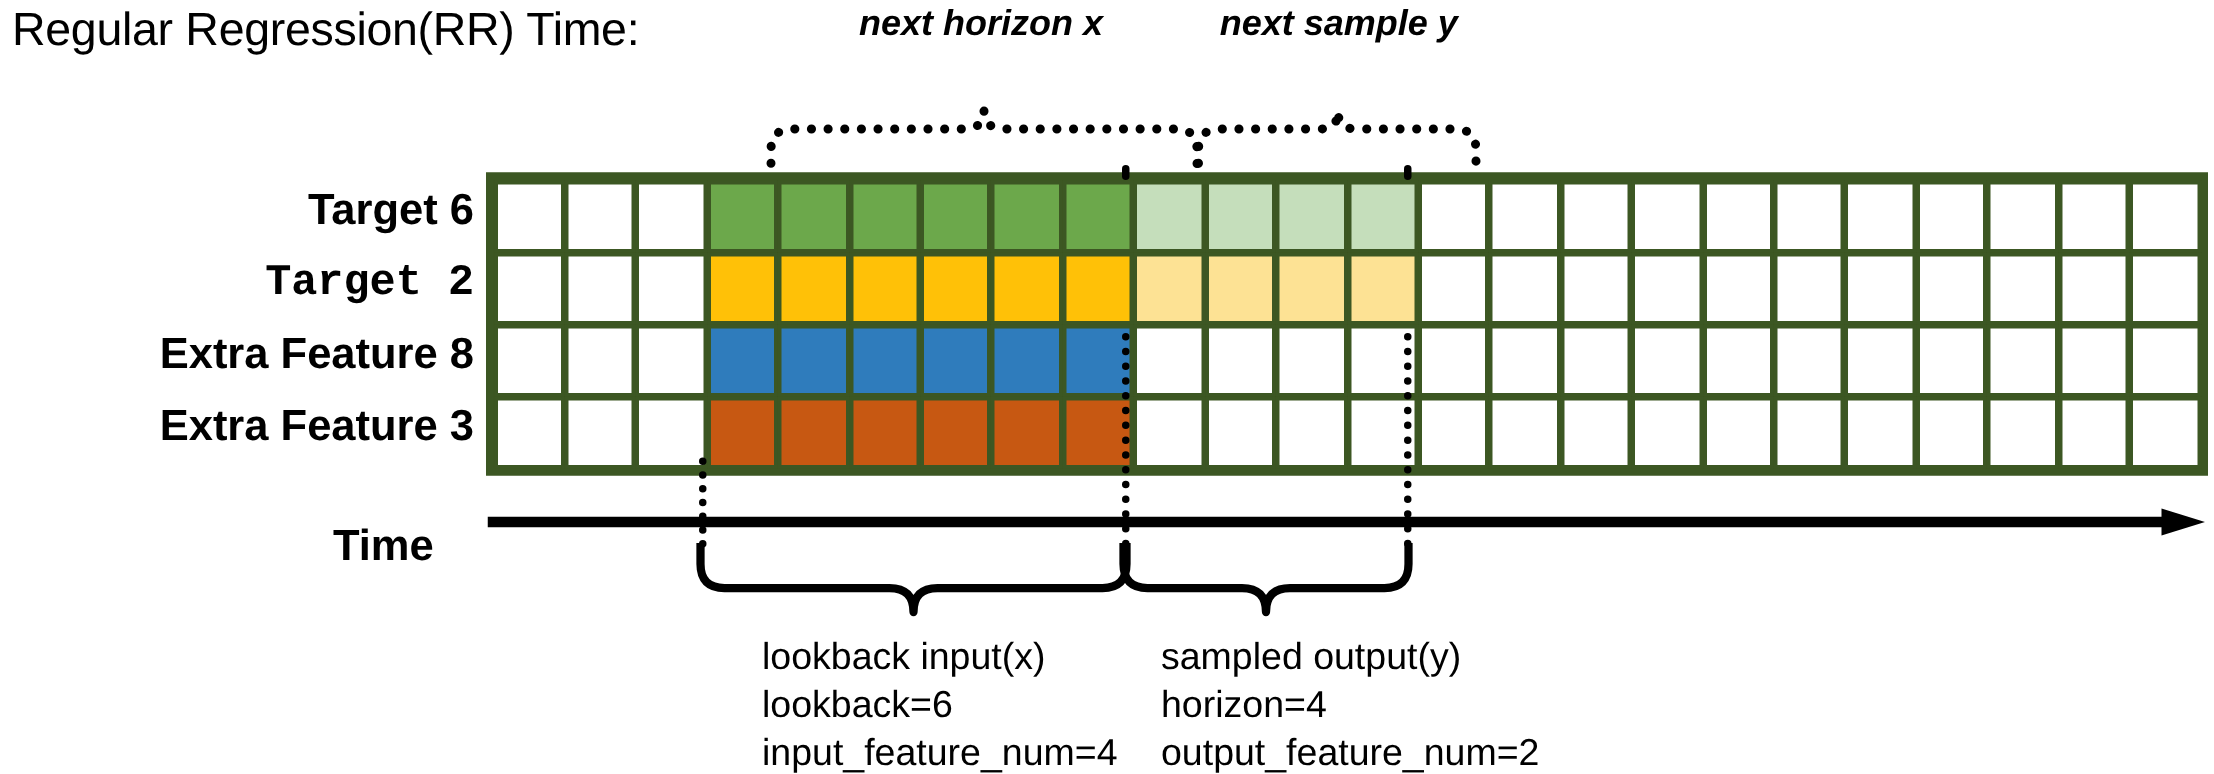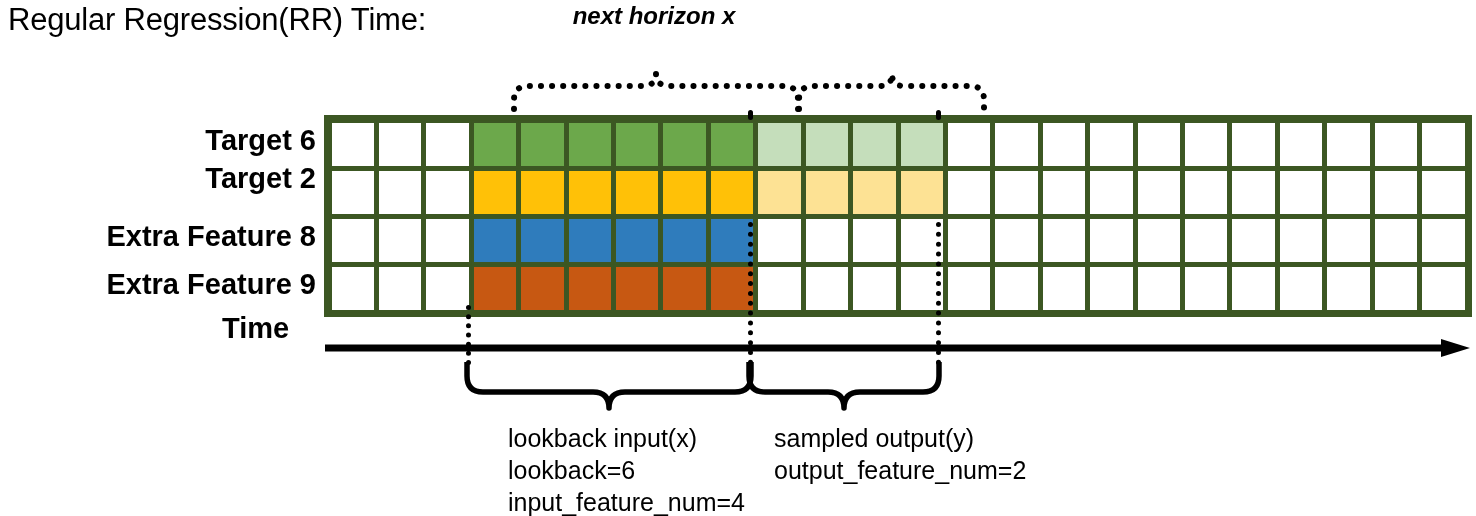--- a/index.html
+++ b/index.html
@@ -61,21 +61,21 @@
     background: #ffffff;
     box-shadow: 0 0 0 2.5px #3c5723;
     margin: 2.5px;
     box-sizing: border-box;
   }
 
   
   #time-label {
     position: absolute;
     left: 222px;
-    top: 312px;
+    top: 348px;
     font-size: 29px;
     font-weight: bold;
     color: #000;
     white-space: nowrap;
   }
   #time-axis {
     position: absolute;
     left: 325px;
     top: 338px;
     width: 1145px;
@@ -111,32 +111,33 @@
   }
 </style>
 </head>
 <body>
 
 <div id="stage">
 
   <div id="title">Regular Regression(RR) Time:</div>
 
   <div class="top-caption" style="left:512px; top:2px; width:284px;">next horizon x</div>
+  <div class="top-caption" style="left:797px; top:2px; width:191px;">next sample y</div>
 
   <svg class="brace-svg" style="left:508px; top:38px;" width="296" height="82" viewBox="0 0 296 82">
     <path d="M 6,82 L 6,62 Q 6,48 20,48 L 134,48 Q 148,48 148,36 Q 148,48 162,48 L 276,48 Q 290,48 290,62 L 290,82" fill="none" stroke="#000000" stroke-width="6" stroke-dasharray="0.1 11" stroke-linecap="round"></path>
   </svg>
   <svg class="brace-svg" style="left:793px; top:38px;" width="203" height="82" viewBox="0 0 203 82">
     <path d="M 6,82 L 6,62 Q 6,48 20,48 L 87,48 Q 99,48 99,36 Q 99,48 111,48 L 177,48 Q 191,48 191,62 L 191,82" fill="none" stroke="#000000" stroke-width="6" stroke-dasharray="0.1 11" stroke-linecap="round"></path>
   </svg>
 
   <div class="row-label" style="top:126px;">Target 6</div>
-  <div class="row-label" style="top:164px;">Target 2</div>
+  <div class="row-label" style="top:174px;font-family:Liberation Mono, monospace;">Target 2</div>
   <div class="row-label" style="top:222px;">Extra Feature 8</div>
-  <div class="row-label" style="top:270px;">Extra Feature 9</div>
+  <div class="row-label" style="top:270px;">Extra Feature 3</div>
 
   <div id="grid">
       <div class="cell" style="background: rgb(255, 255, 255);"></div>
       <div class="cell" style="background: rgb(255, 255, 255);"></div>
       <div class="cell" style="background: rgb(255, 255, 255);"></div>
       <div class="cell" style="background: rgb(108, 168, 75);"></div>
       <div class="cell" style="background: rgb(108, 168, 75);"></div>
       <div class="cell" style="background: rgb(108, 168, 75);"></div>
       <div class="cell" style="background: rgb(108, 168, 75);"></div>
       <div class="cell" style="background: rgb(108, 168, 75);"></div>
@@ -251,16 +252,17 @@
     <path d="M 5,0 L 5,14 Q 5,30 21,30 L 84,30 Q 100,30 100,46 Q 100,30 116,30 L 179,30 Q 195,30 195,14 L 195,0" fill="none" stroke="#000000" stroke-width="5.5" stroke-linecap="butt" stroke-linejoin="round"></path>
   </svg>
 
   <div class="bottom-caption" style="left:508px; top:423px;">
     <div>lookback input(x)</div>
     <div>lookback=6</div>
     <div>input_feature_num=4</div>
   </div>
   <div class="bottom-caption" style="left:774px; top:423px;">
     <div>sampled output(y)</div>
+    <div>horizon=4</div>
     <div>output_feature_num=2</div>
   </div>
 
 </div>
 
 </body></html>

